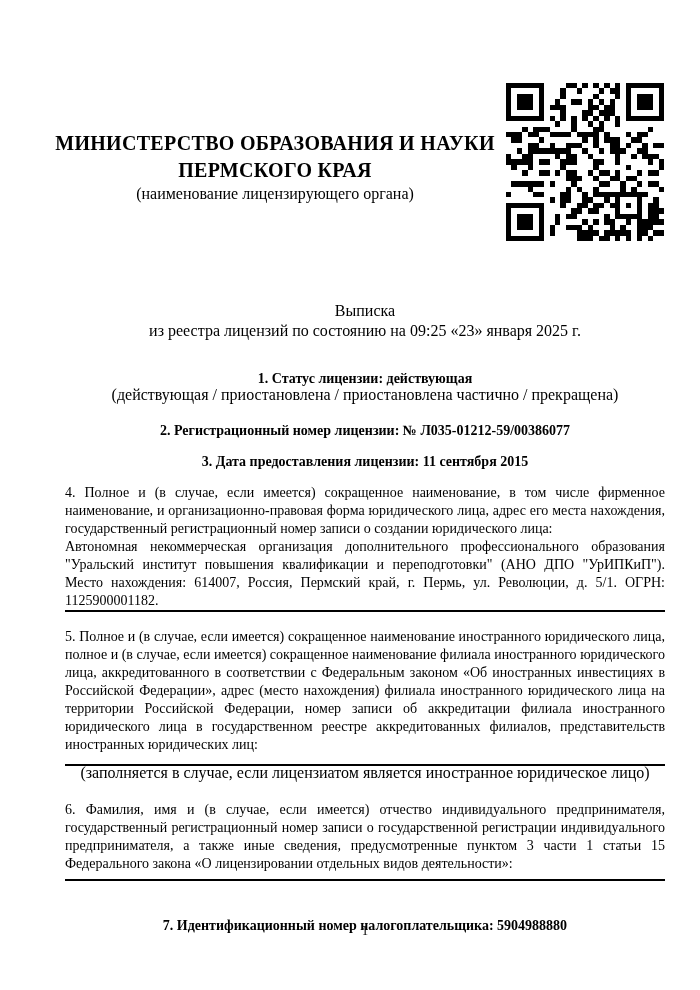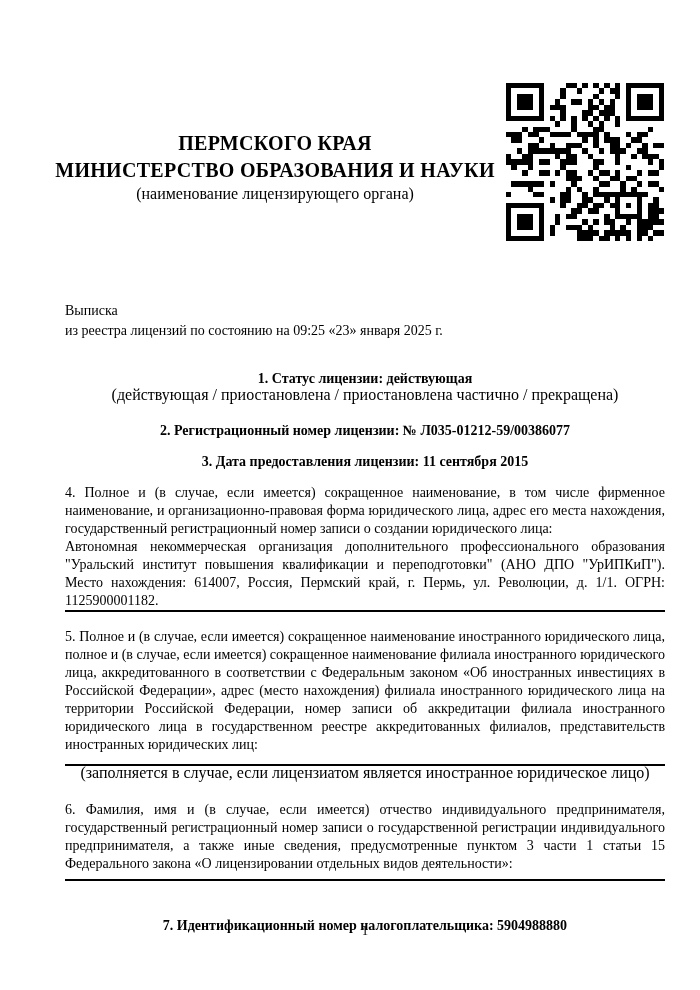--- a/index.html
+++ b/index.html
@@ -7,21 +7,21 @@
   .page{position:relative;width:700px;height:990px;background:#fff;overflow:hidden;}
 
   
   .ministry{position:absolute;left:40px;top:130px;width:470px;text-align:center;}
   .ministry-line{font-size:20px;font-weight:bold;line-height:27px;letter-spacing:.3px;}
   .ministry-note{font-size:16px;line-height:14px;margin-top:3px;}
 
   .qr{position:absolute;left:505px;top:83px;width:160px;height:158px;}
 
   
-  .subtitle{position:absolute;left:65px;top:301px;width:600px;text-align:left;font-size:14px;line-height:20px;}
+  .subtitle{position:absolute;left:65px;top:301px;width:600px;text-align:center;font-size:16px;line-height:20px;}
 
   
   .content{position:absolute;left:65px;top:370px;width:600px;font-size:14px;line-height:18px;}
   .item-text{text-align:center;font-weight:bold;}
   .jtext{text-align:justify;text-justify:inter-word;}
   .small-note{font-size:16px;line-height:13px;text-align:center;}
   .rule{border-top:2px solid #000;height:0;margin-top:0;}
   .rule.gap10{margin-top:10px;}
   .rule.gap6{margin-top:6px;}
   .blk-2{margin-top:21px;}
@@ -32,22 +32,22 @@
   .blk-7{margin-top:36px;}
 
   .page-number{position:absolute;left:65px;top:923px;width:600px;text-align:center;font-size:13px;}
 </style>
 </head>
 <body>
 
 <div class="page">
 
   <div class="ministry">
+    <div class="ministry-line">МИНИСТЕРСТВО ОБРАЗОВАНИЯ И НАУКИ</div>
     <div class="ministry-line">ПЕРМСКОГО КРАЯ</div>
-    <div class="ministry-line">МИНИСТЕРСТВО ОБРАЗОВАНИЯ И НАУКИ</div>
     <div class="ministry-note">(наименование лицензирующего органа)</div>
   </div>
 
   <div class="qr"><svg viewBox="0 0 29 29" width="160" height="158" shape-rendering="crispEdges" fill="#000" aria-hidden="true">
         <rect x="0" y="0" width="1" height="1"></rect>
         <rect x="1" y="0" width="1" height="1"></rect>
         <rect x="2" y="0" width="1" height="1"></rect>
         <rect x="3" y="0" width="1" height="1"></rect>
         <rect x="4" y="0" width="1" height="1"></rect>
         <rect x="5" y="0" width="1" height="1"></rect>
@@ -445,21 +445,21 @@
     <div class="blk-2">
       <div class="item-text">2. Регистрационный номер лицензии: № Л035-01212-59/00386077</div>
     </div>
 
     <div class="blk-3">
       <div class="item-text">3. Дата предоставления лицензии: 11 сентября 2015</div>
     </div>
 
     <div class="blk-4">
       <div class="jtext">4. Полное и (в случае, если имеется) сокращенное наименование, в том числе фирменное наименование, и организационно-правовая форма юридического лица, адрес его места нахождения, государственный регистрационный номер записи о создании юридического лица:</div>
-      <div class="jtext">Автономная некоммерческая организация дополнительного профессионального образования "Уральский институт повышения квалификации и переподготовки" (АНО ДПО "УрИПКиП"). Место нахождения: 614007, Россия, Пермский край, г. Пермь, ул. Революции, д. 1/1. ОГРН: 1125900001182.</div>
+      <div class="jtext">Автономная некоммерческая организация дополнительного профессионального образования "Уральский институт повышения квалификации и переподготовки" (АНО ДПО "УрИПКиП"). Место нахождения: 614007, Россия, Пермский край, г. Пермь, ул. Революции, д. 5/1. ОГРН: 1125900001182.</div>
       <div class="rule"></div>
     </div>
 
     <div class="blk-5">
       <div class="jtext">5. Полное и (в случае, если имеется) сокращенное наименование иностранного юридического лица, полное и (в случае, если имеется) сокращенное наименование филиала иностранного юридического лица, аккредитованного в соответствии с Федеральным законом «Об иностранных инвестициях в Российской Федерации», адрес (место нахождения) филиала иностранного юридического лица на территории Российской Федерации, номер записи об аккредитации филиала иностранного юридического лица в государственном реестре аккредитованных филиалов, представительств иностранных юридических лиц:</div>
       <div class="rule gap10"></div>
       <div class="small-note">(заполняется в случае, если лицензиатом является иностранное юридическое лицо)</div>
     </div>
 
     <div class="blk-6">

